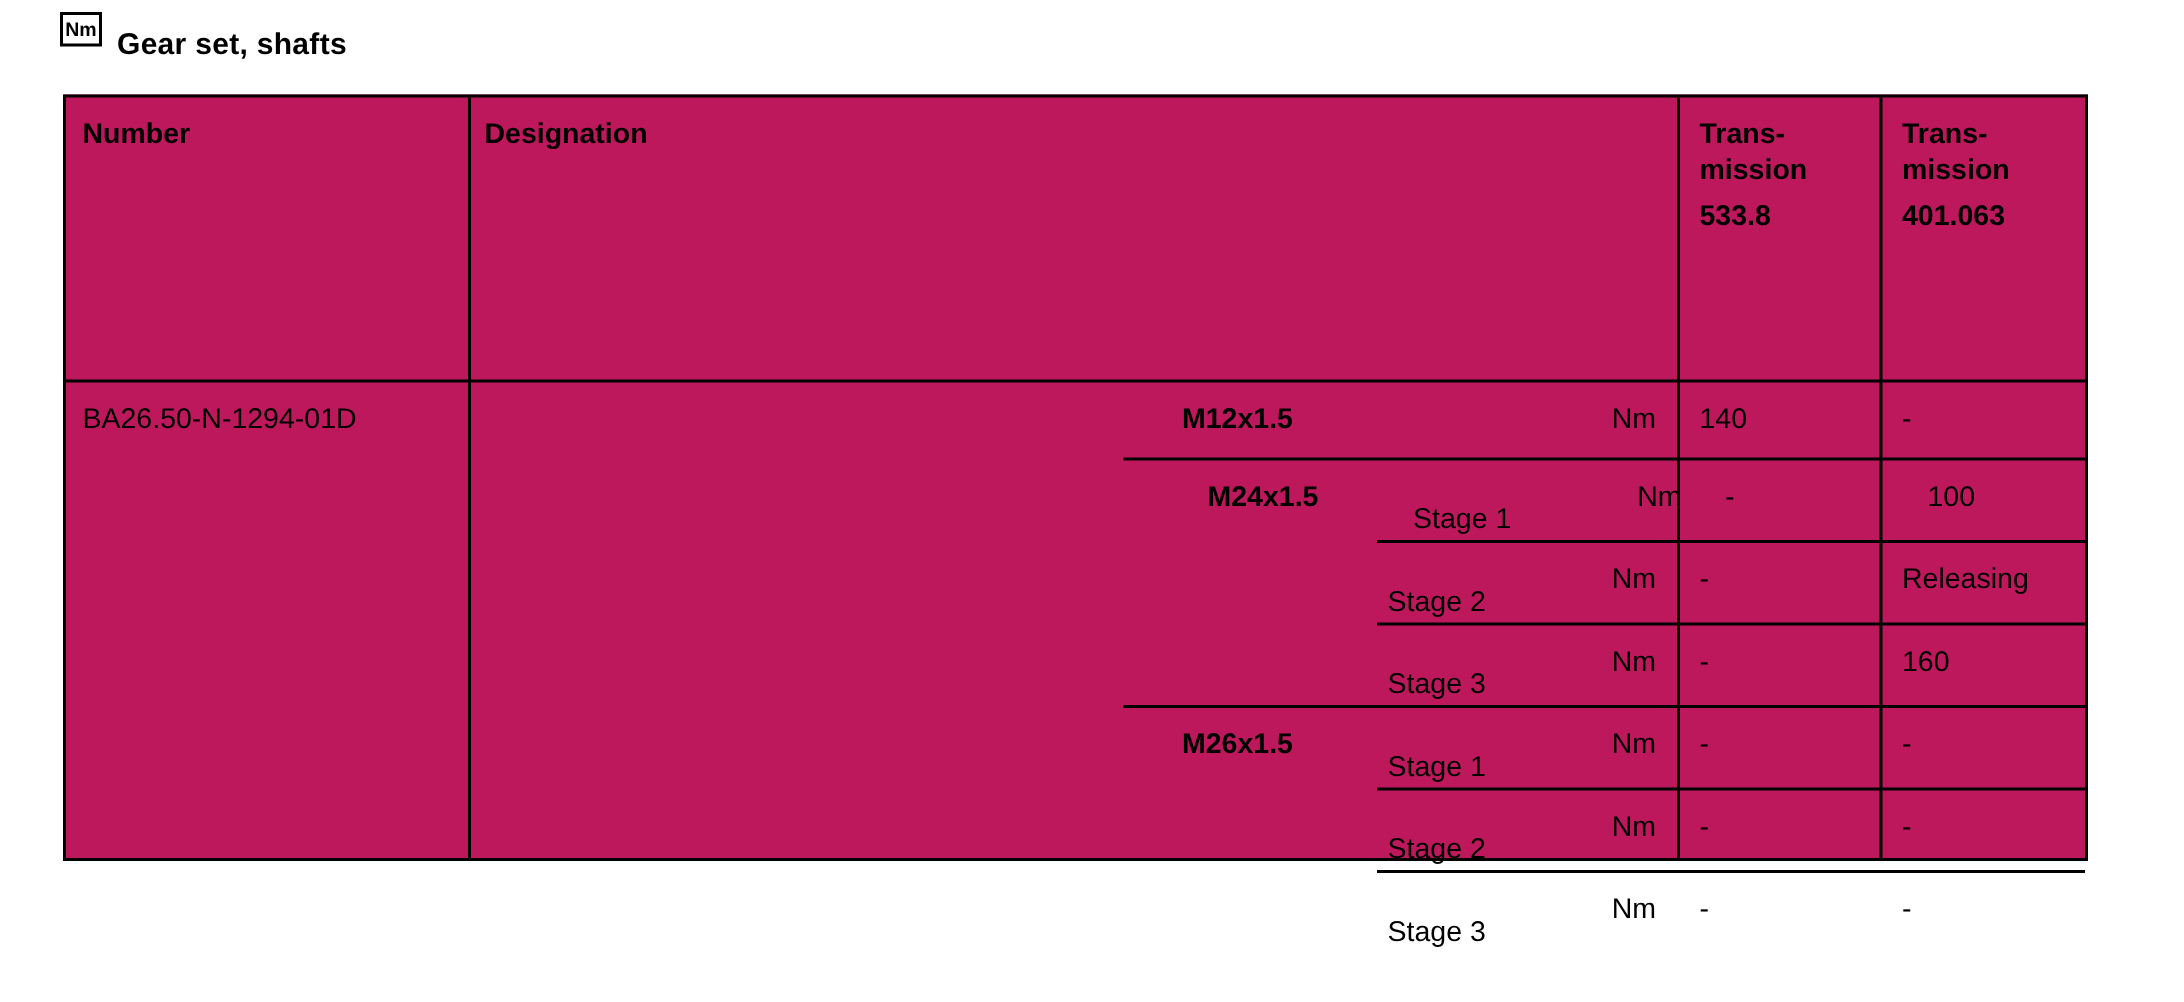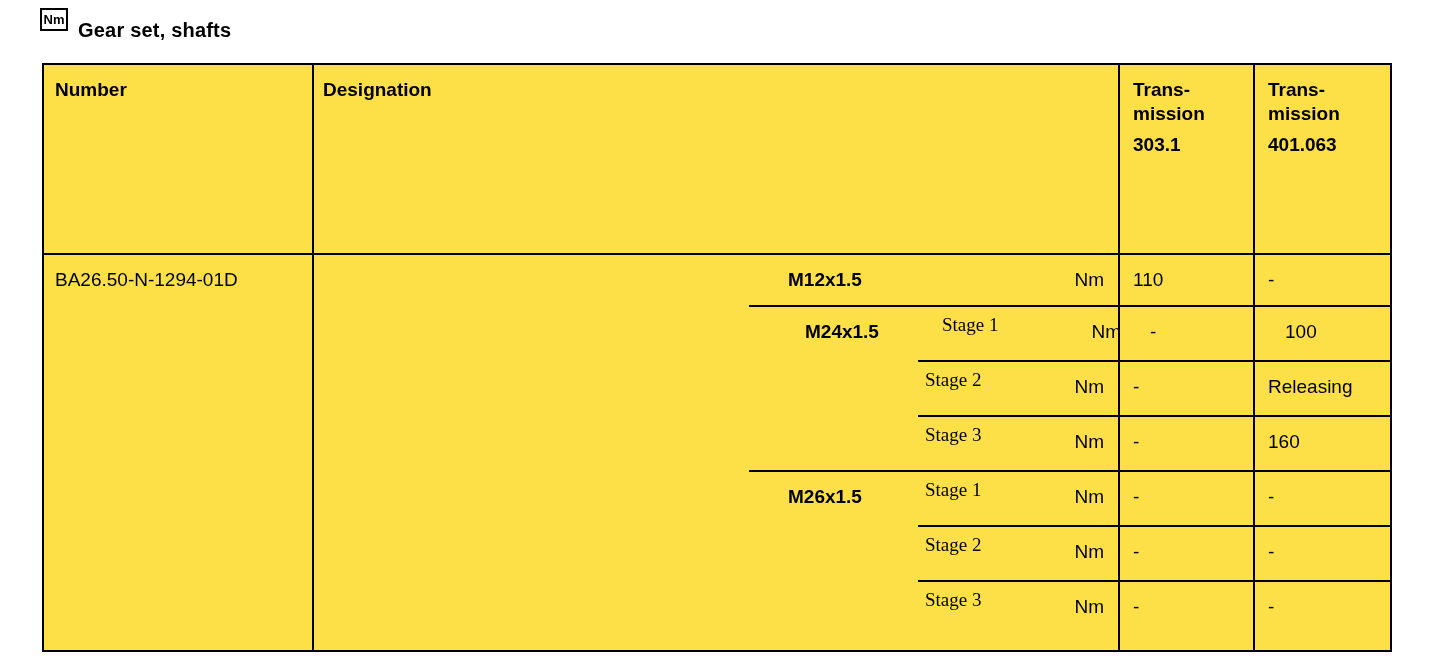--- a/index.html
+++ b/index.html
@@ -42,24 +42,24 @@
     margin-top: 11px;
     letter-spacing: 0.2px;
   }
 
   
   .tbl {
     position: absolute;
     left: 42px;
     top: 63px;
     width: 1350px;
-    height: 589px;
+    height: 511px;
     border: 2px solid #000;
     box-sizing: border-box;
-    background: #fde047;
+    background: #be185d;
     padding-left: 36px;
   }
   .vline {
     position: absolute;
     top: 0;
     bottom: 0;
     width: 2px;
     background: #000;
   }
   .v-number      { left: 268px; }
@@ -95,21 +95,21 @@
     right: 0;
   }
   .r1 { top: 190px; height: 52px; }
   .r2 { top: 242px; height: 55px; margin-left: 17px; }
   .r3 { top: 297px; height: 55px; }
   .r4 { top: 352px; height: 55px; }
   .r5 { top: 407px; height: 55px; }
   .r6 { top: 462px; height: 55px; }
   .r7 { top: 517px; height: 70px; }
   .c-thread   { left: 744px;  top: 13px; font-weight: bold; }
-  .c-stage    { left: 881px;  top: 6px; font-family: Liberation Serif, serif; }
+  .c-stage    { left: 881px;  top: 28px; }
   .c-unit     { left: 930px;  top: 13px; width: 130px; text-align: right; }
   .c-t716     { left: 1089px; top: 13px; }
   .c-t711     { left: 1224px; top: 13px; }
 </style>
 </head>
 <body>
 
 <div class="page">
 
   <div class="title-row">
@@ -129,35 +129,35 @@
     <div class="hline h-stage" style="top:350px;"></div>
     <div class="hline h-thread" style="top:405px;"></div>
     <div class="hline h-stage" style="top:460px;"></div>
     <div class="hline h-stage" style="top:515px;"></div>
 
     <div class="cell-text hdr hdr-number">Number</div>
     <div class="cell-text hdr hdr-designation">Designation</div>
     <div class="cell-text hdr hdr-trans1">
       <div>Trans-</div>
       <div>mission</div>
-      <div class="hdr-model">303.1</div>
+      <div class="hdr-model">533.8</div>
     </div>
     <div class="cell-text hdr hdr-trans2">
       <div>Trans-</div>
       <div>mission</div>
       <div class="hdr-model">401.063</div>
     </div>
 
     <div class="cell-text" style="left:11px; top:203px;">BA26.50-N-1294-01D</div>
 
     <div class="row r1">
       <span class="cell-text c-thread">M12x1.5</span>
       <span class="cell-text c-stage"></span>
       <span class="cell-text c-unit">Nm</span>
-      <span class="cell-text c-t716">110</span>
+      <span class="cell-text c-t716">140</span>
       <span class="cell-text c-t711">-</span>
     </div>
 
     <div class="row r2">
       <span class="cell-text c-thread">M24x1.5</span>
       <span class="cell-text c-stage">Stage 1</span>
       <span class="cell-text c-unit">Nm</span>
       <span class="cell-text c-t716">-</span>
       <span class="cell-text c-t711">100</span>
     </div>

